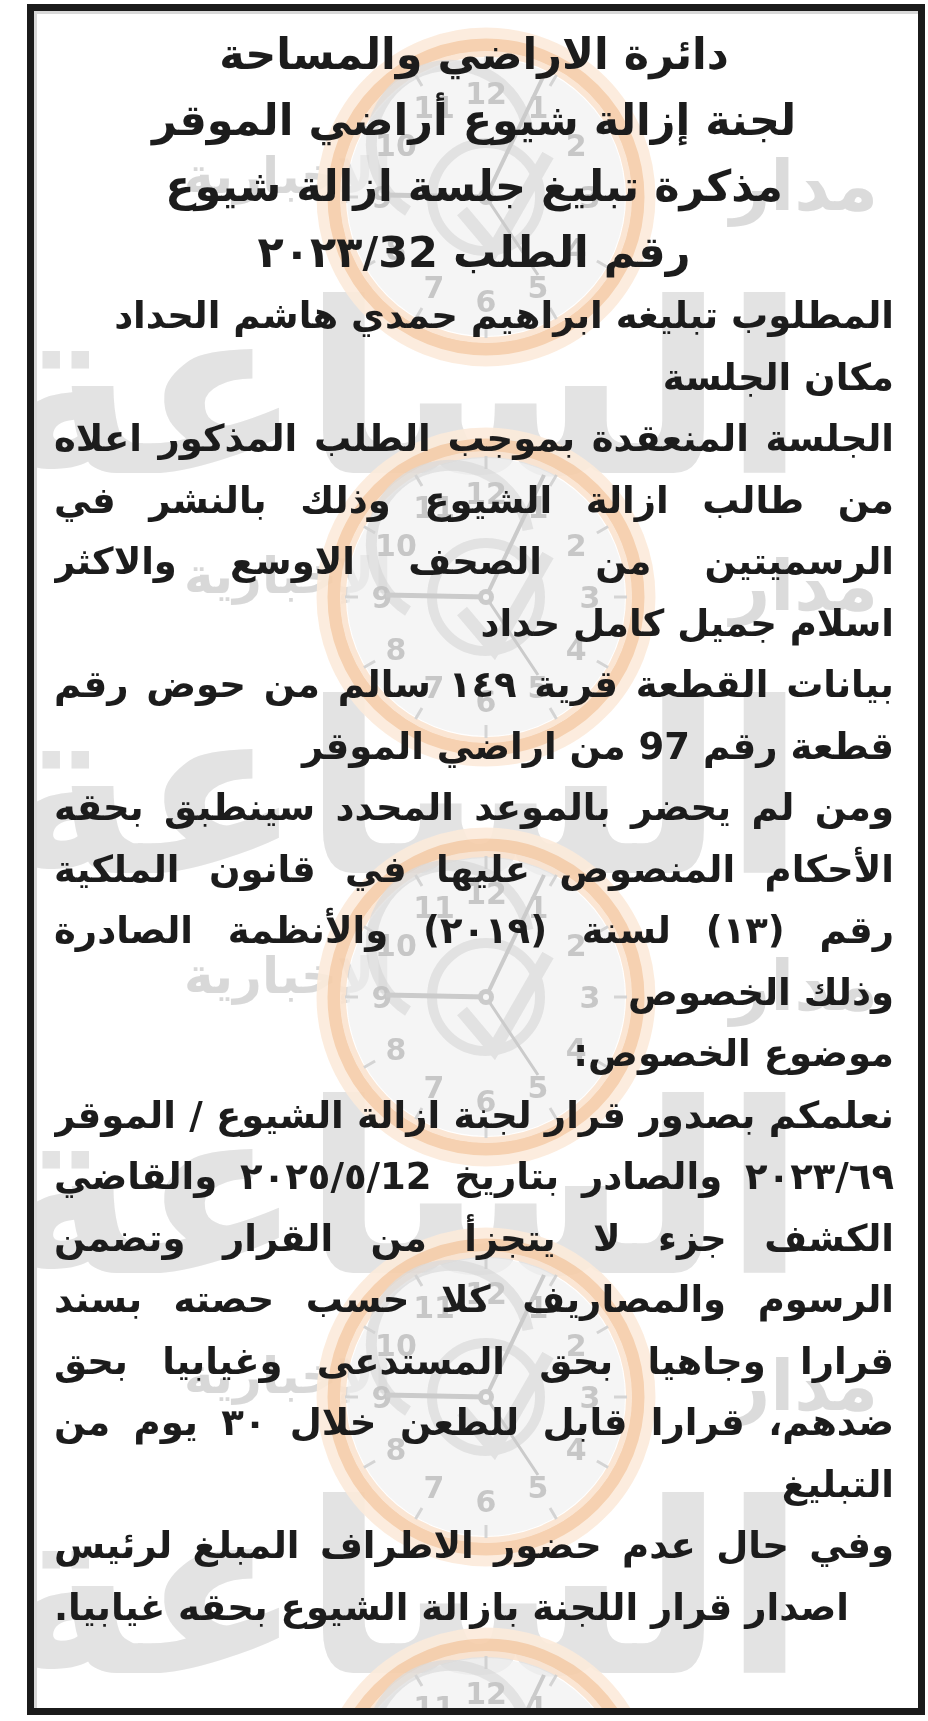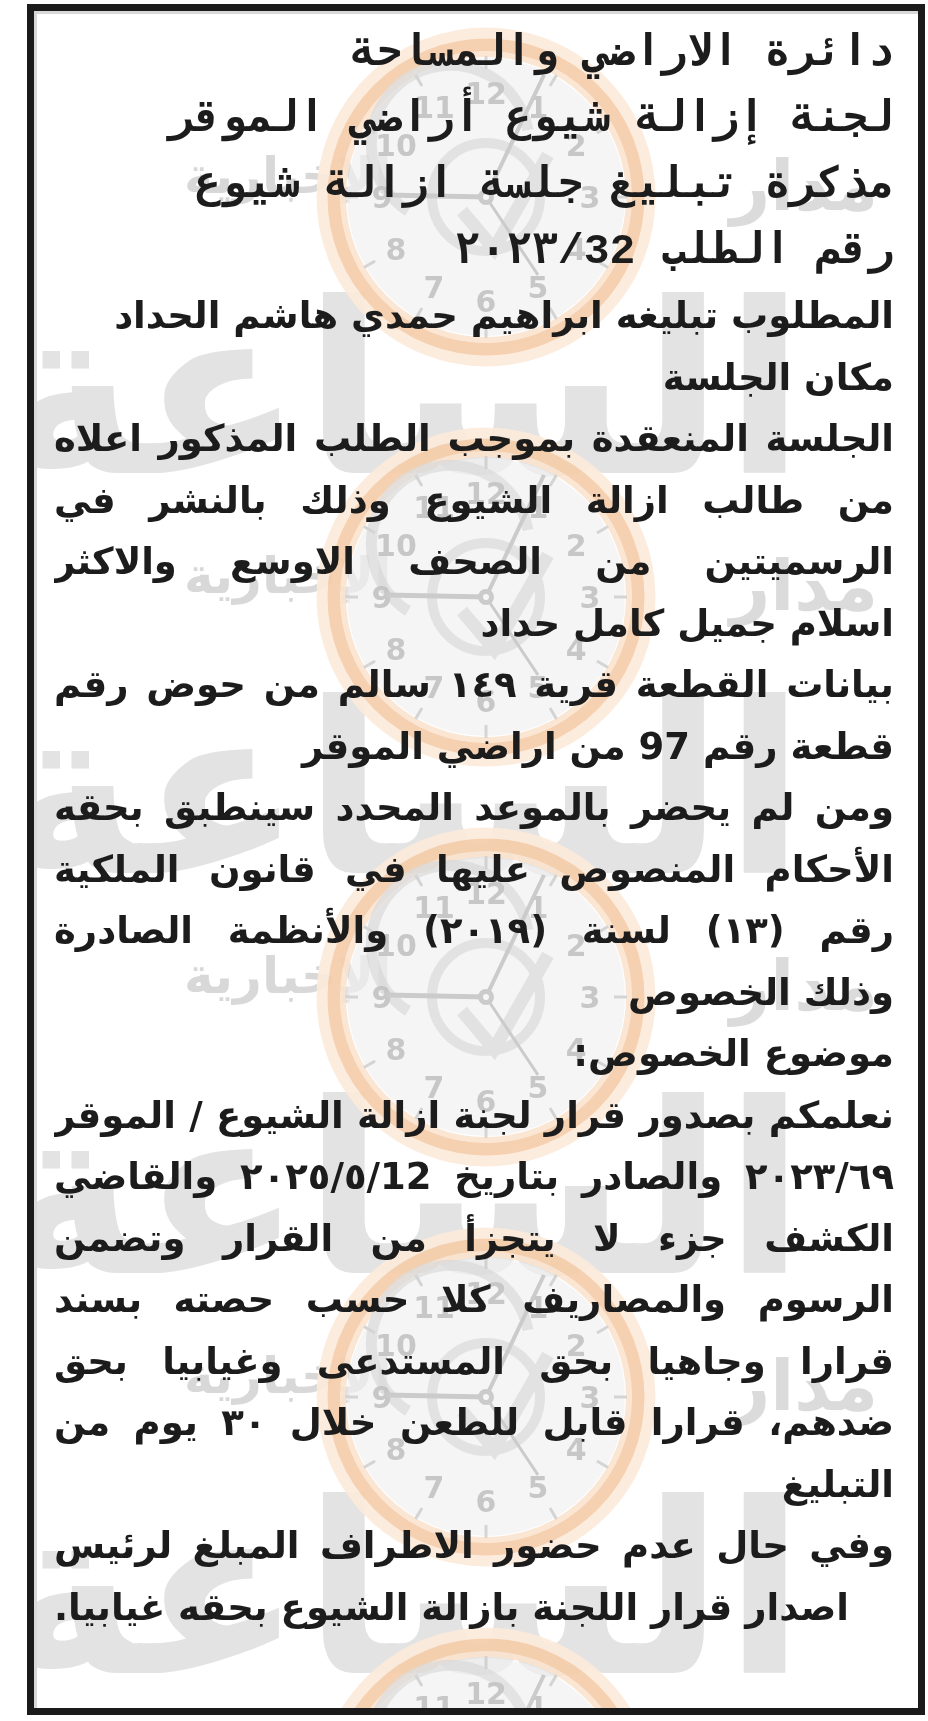--- a/index.html
+++ b/index.html
@@ -28,22 +28,22 @@
   }
   .wm-sub{
     position:absolute;left:150px;font-weight:bold;font-size:50px;line-height:54px;
     color:#d2d2d2;opacity:.85;white-space:nowrap;
   }
   .content{
     position:absolute;inset:0;padding:10px 24px 0 20px;
     color:#1c1c1c;direction:rtl;
   }
   .hline{
-    font-size:43px;line-height:66px;font-weight:bold;text-align:right;
-    white-space:nowrap;overflow:visible;font-family:Liberation Mono, monospace;
+    font-size:43px;line-height:66px;font-weight:bold;text-align:center;
+    white-space:nowrap;overflow:visible;
   }
   .bline{
     font-size:37px;line-height:61.5px;height:61.5px;font-weight:bold;
     overflow:hidden;
   }
   .al-right{text-align:right;}
   .al-center{text-align:left;}
   .al-justify{text-align:justify;text-align-last:justify;}
 </style>
 </head>

